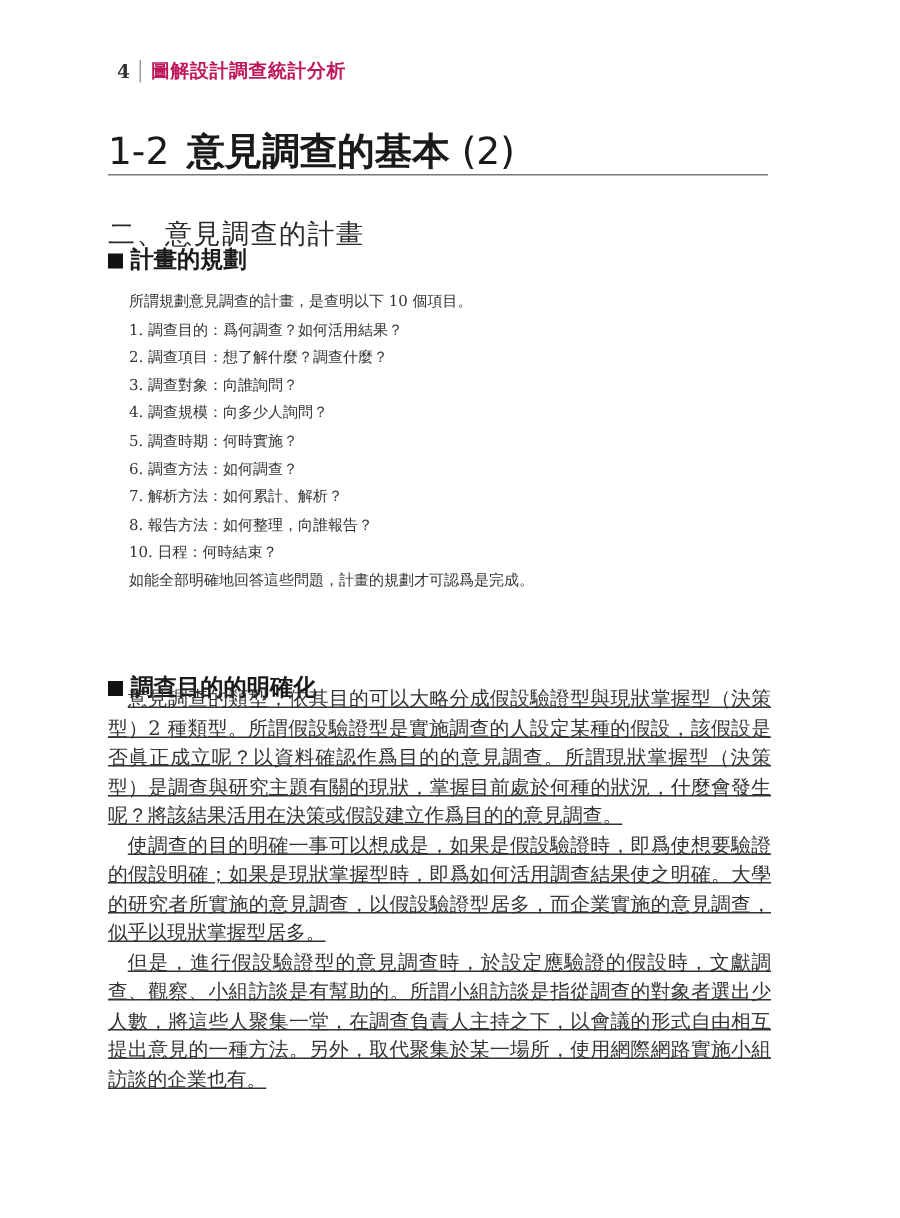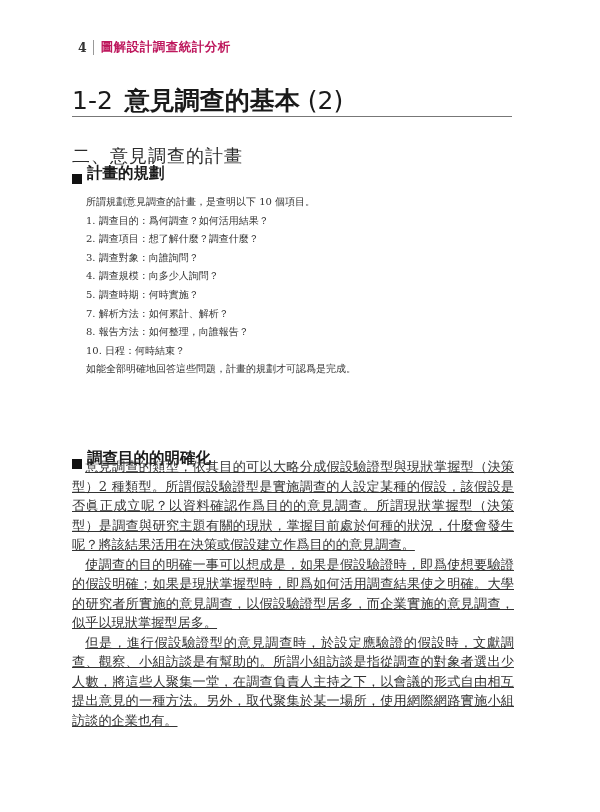--- a/index.html
+++ b/index.html
@@ -26,21 +26,21 @@
   .chapter-title .paren { font-weight: normal; }
   .title-rule {
     position: absolute; left: 72px; top: 116px; width: 440px; height: 1px; background: #777;
   }
   .subtitle {
     position: absolute; left: 72px; top: 144px; font-size: 18px; color: #2a2a2a;
     letter-spacing: 1px;
   }
   .h3 {
     position: absolute; left: 72px; font-size: 15.5px; font-weight: bold; color: #1a1a1a;
-    display: flex; align-items: flex-end;
+    display: flex; align-items: center;
   }
   .h3 .sq { width: 10px; height: 10px; background: #111; margin-right: 5px; display: inline-block; }
 
   .list-block {
     position: absolute; left: 86px; top: 193px; width: 420px;
     font-size: 10px; line-height: 18.6px; color: #333;
   }
   .list-block div { white-space: nowrap; }
 
   .para-block {
@@ -72,20 +72,21 @@
   <span>計畫的規劃</span>
 </div>
 
 <div class="list-block">
   <div>所謂規劃意見調查的計畫，是查明以下 10 個項目。</div>
   <div>1. 調查目的：爲何調查？如何活用結果？</div>
   <div>2. 調查項目：想了解什麼？調查什麼？</div>
   <div>3. 調查對象：向誰詢問？</div>
   <div>4. 調查規模：向多少人詢問？</div>
   <div>5. 調查時期：何時實施？</div>
+  <div>6. 調查方法：如何調查？</div>
   <div>7. 解析方法：如何累計、解析？</div>
   <div>8. 報告方法：如何整理，向誰報告？</div>
   <div>10. 日程：何時結束？</div>
   <div>如能全部明確地回答這些問題，計畫的規劃才可認爲是完成。</div>
 </div>
 
 <div class="h3" style="top:448px;">
   <span class="sq"></span>
   <span>調查目的的明確化</span>
 </div>

